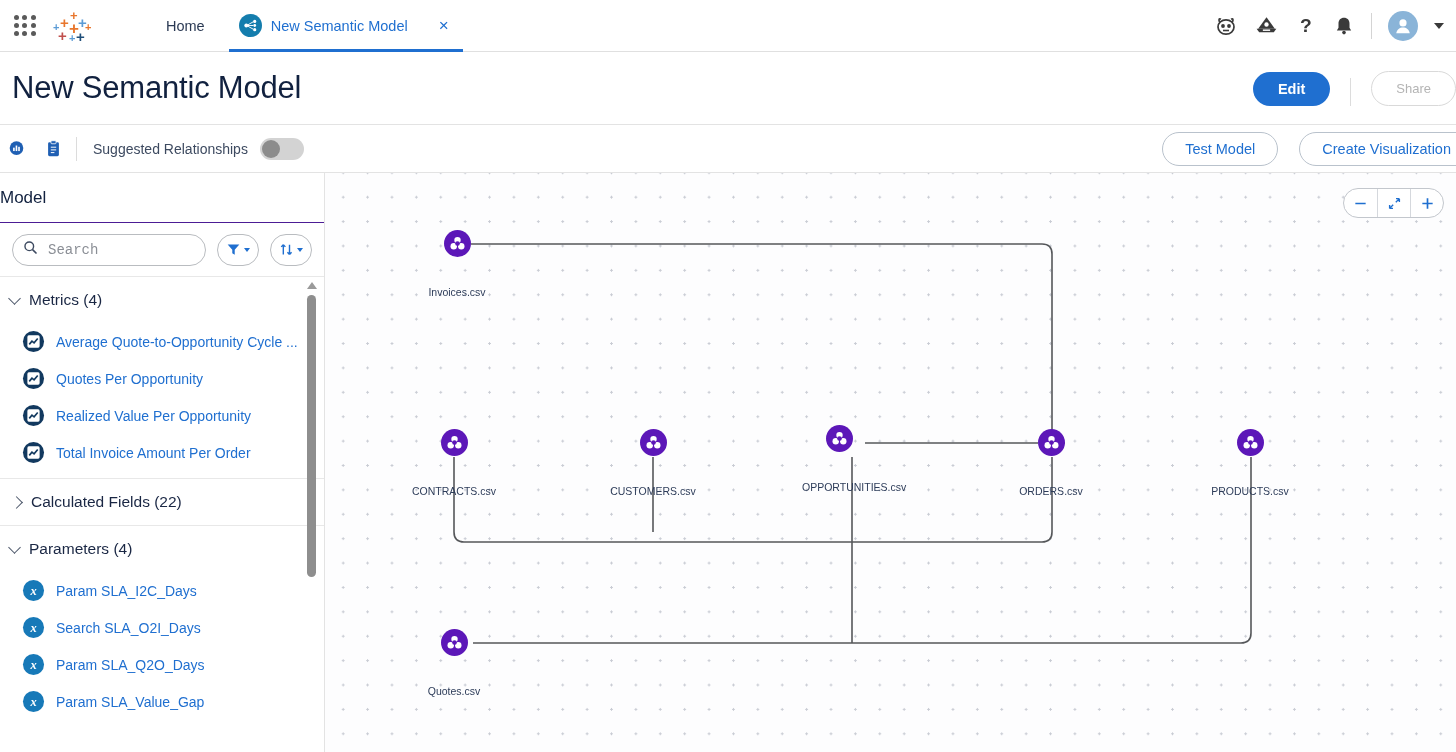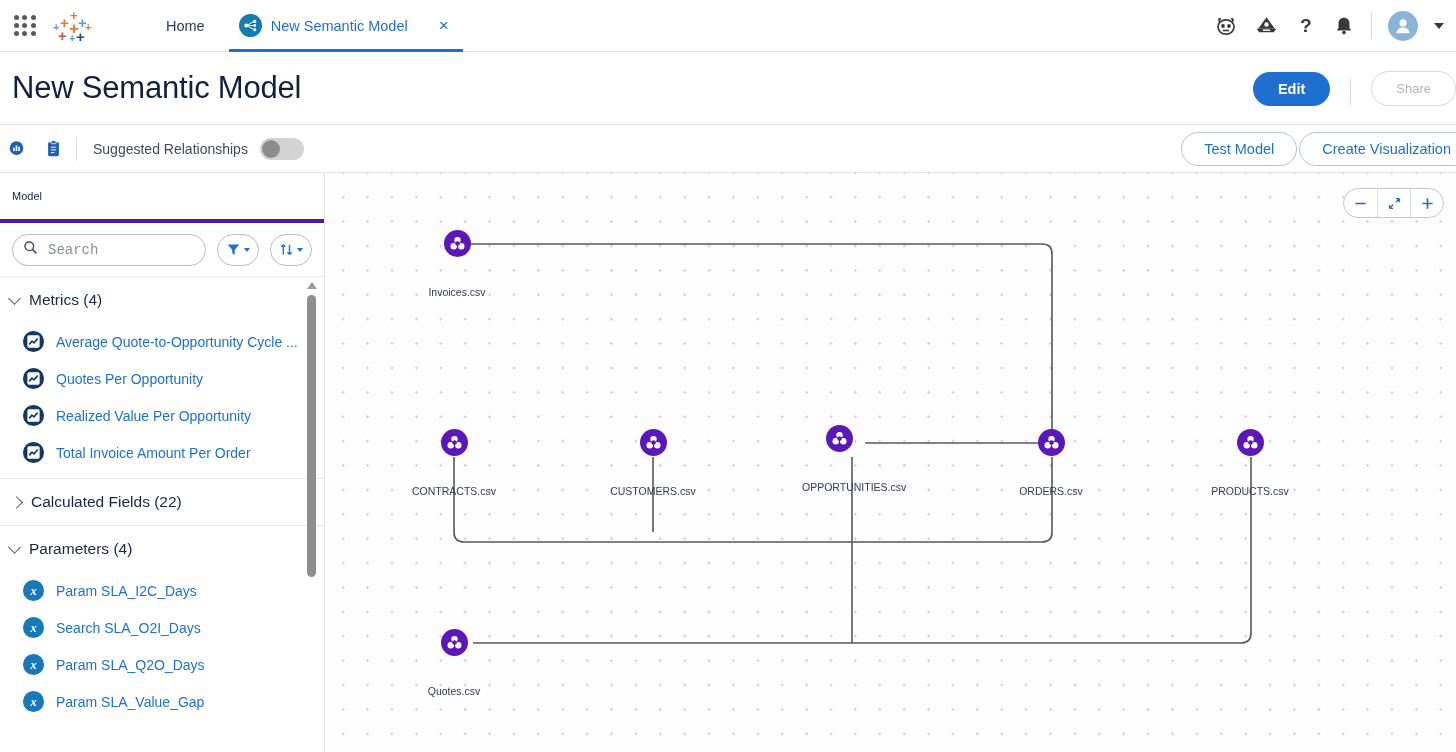--- a/index.html
+++ b/index.html
@@ -71,34 +71,34 @@
   }
   .tool-ico { margin-left: 8px; cursor: pointer; display: flex; align-items: center; }
   .tool-div { width: 1px; height: 24px; background: #dcdcdc; margin-left: 14px; }
   .tool-label { margin-left: 16px; font-size: 14px; color: #3d4a60; }
   .toggle {
     margin-left: 12px; width: 44px; height: 22px; border-radius: 11px; background: #d3d3d3;
     position: relative; cursor: pointer;
   }
   .toggle .knob { position: absolute; top: 2px; left: 2px; width: 18px; height: 18px;
     border-radius: 50%; background: #8c8c8c; }
-  .toolbar-right { margin-left: auto; display: flex; align-items: center; gap: 2px; padding-right: 0px; }
+  .toolbar-right { margin-left: auto; display: flex; align-items: center; gap: 21px; padding-right: 0px; }
   .btn-outline {
     background: #fff; color: #1f6fd0; border: 1px solid #b9c2cc; border-radius: 18px;
     padding: 8px 22px; font-size: 14.5px; cursor: pointer; white-space: nowrap;
     font-family: "Liberation Sans", sans-serif;
   }
 
   
   .sidebar {
     position: absolute; top: 173px; left: 0; width: 325px; height: 579px;
     background: #fff; border-right: 1px solid #e3e3e3;
   }
-  .sb-header { height: 50px; display: flex; align-items: center; padding-left: 12px;
-     font-size: 11px; color: #11213f; border-bottom: 4px solid #4c1d95; }
+  .sb-header { height: 50px; display: flex; align-items: center; 
+     font-size: 17px; color: #11213f; border-bottom: 1px solid #4c1d95; }
   .sb-search-row { height: 54px; display: flex; align-items: center; gap: 11px; padding: 0 12px;
      border-bottom: 1px solid #e8e8e8; }
   .search-box {
     flex: 1; height: 32px; border: 1px solid #b9bcc0; border-radius: 16px;
     display: flex; align-items: center; padding: 0 10px; gap: 8px; background: #fff;
   }
   .search-box input {
     border: none; outline: none; font-size: 14px; color: #b91c1c; width: 100%;
     background: transparent; font-family: Liberation Mono, monospace;
   }

